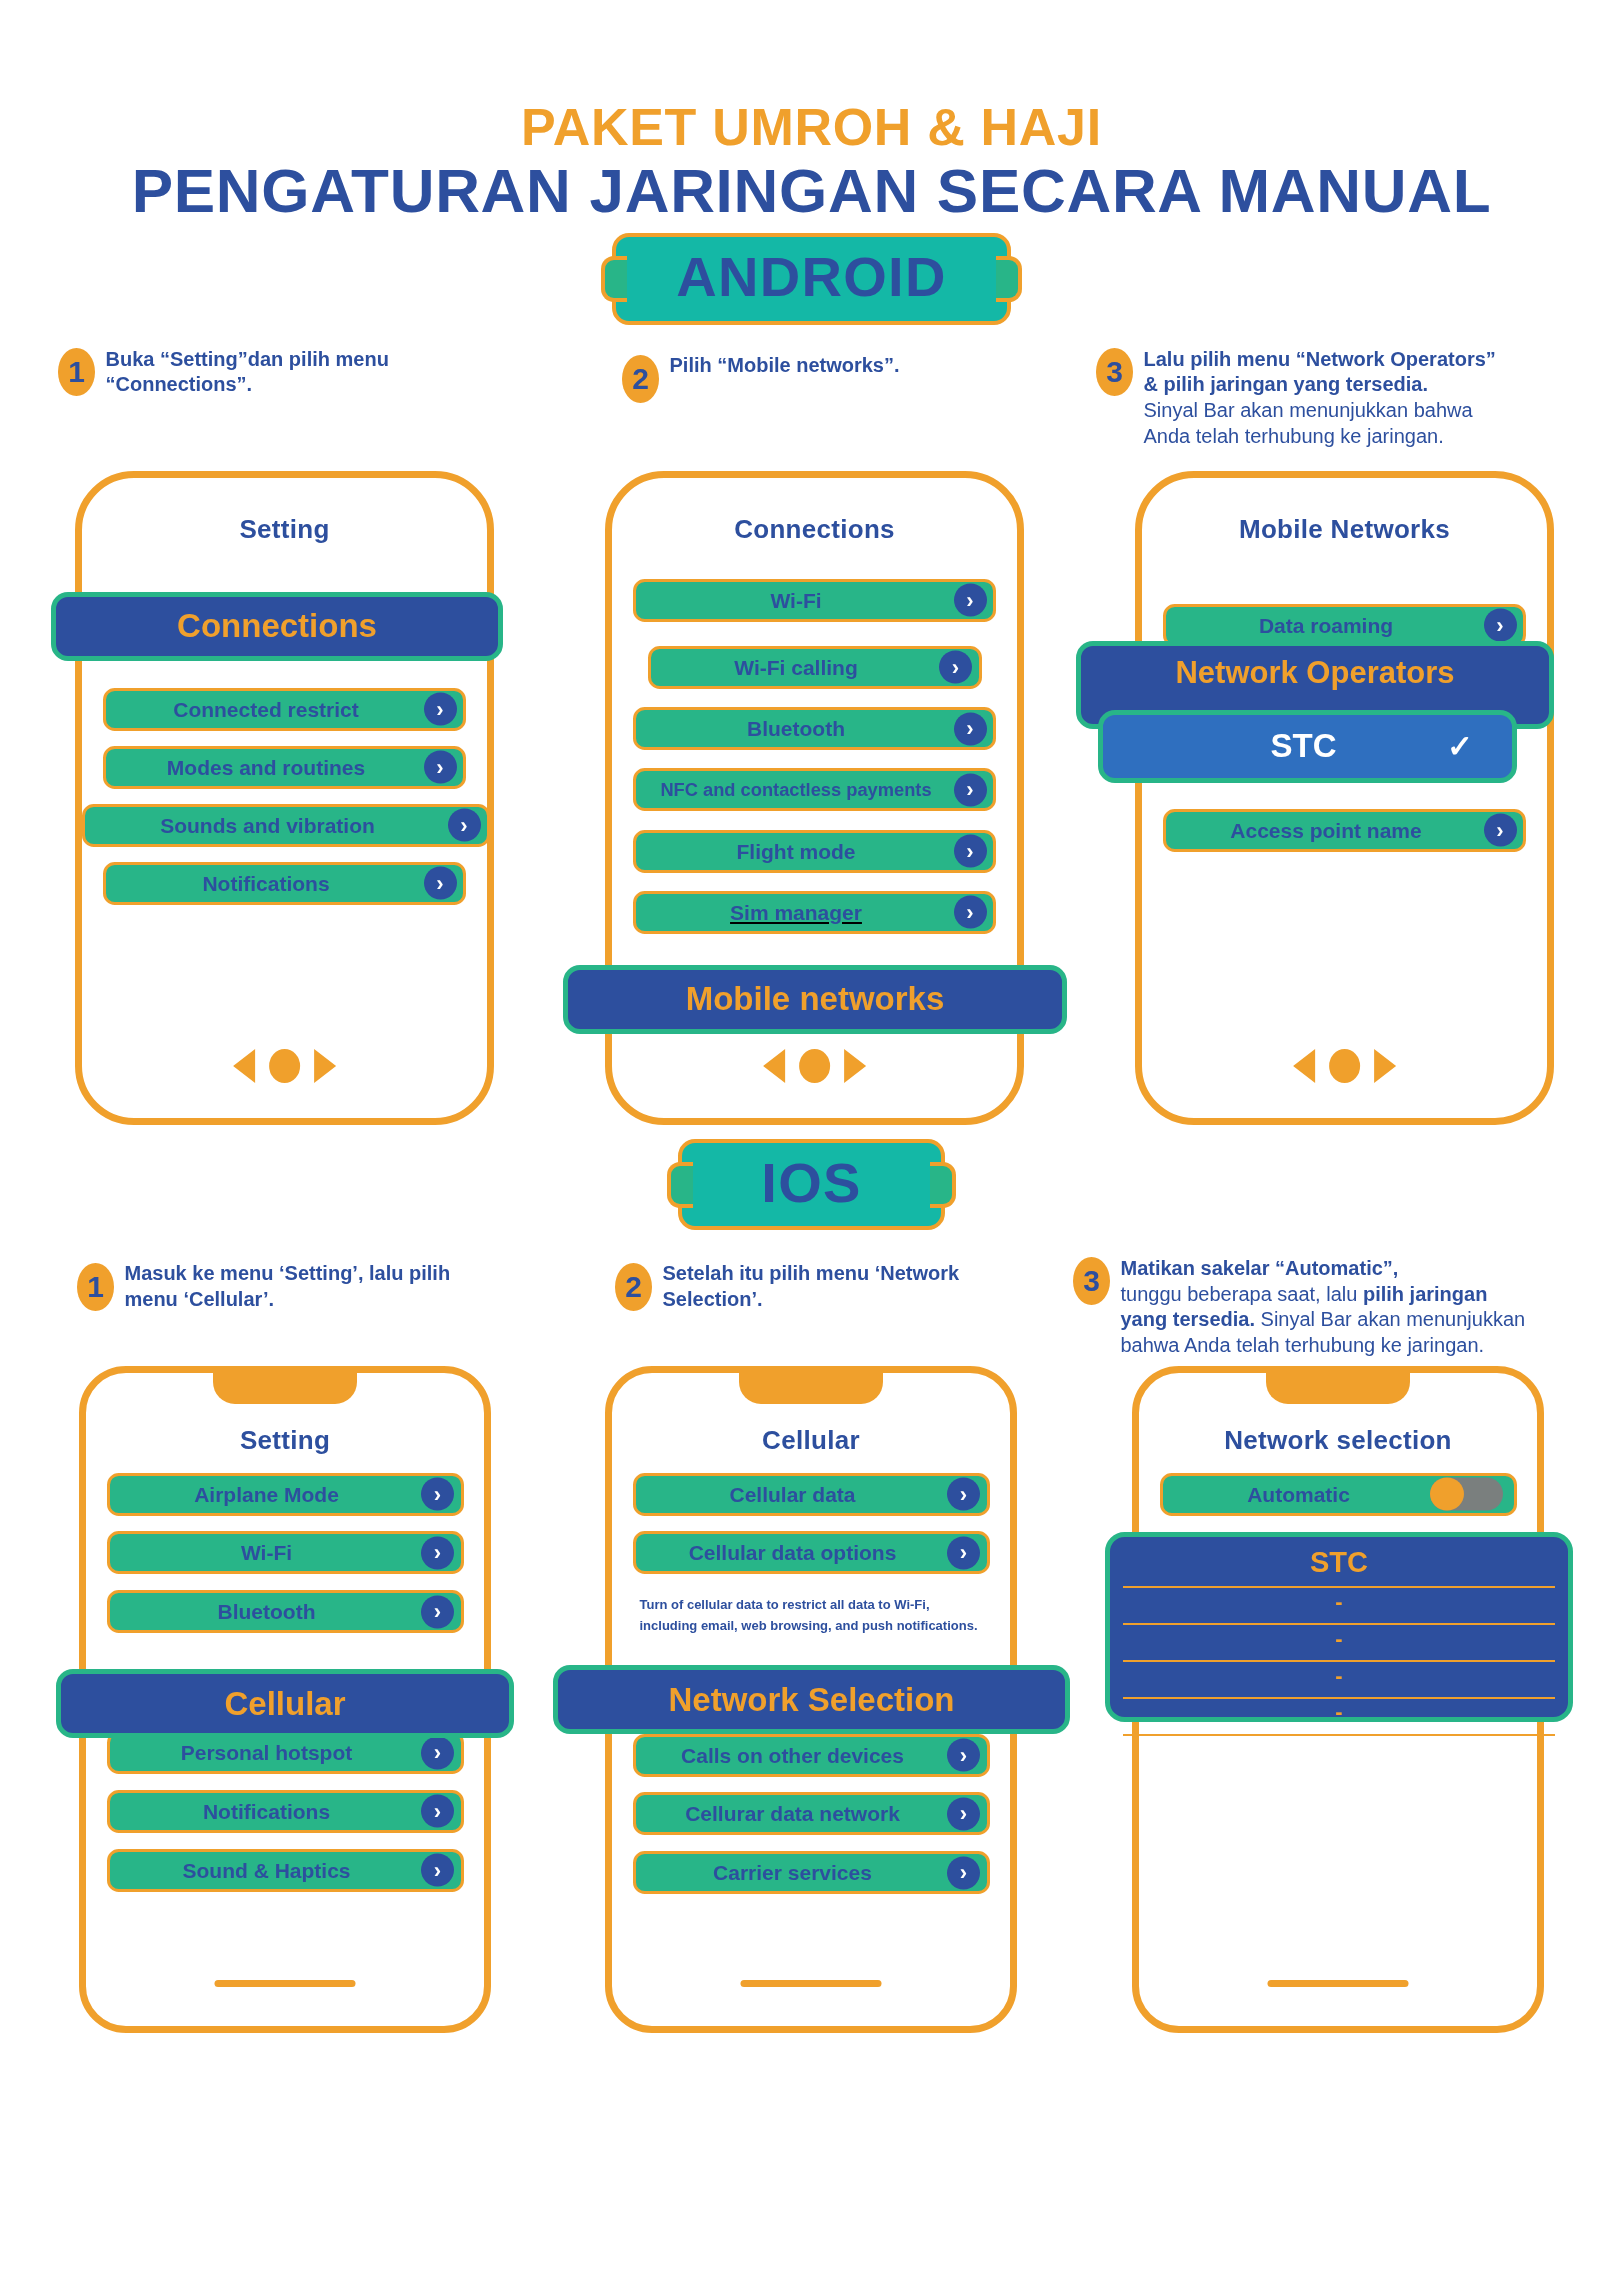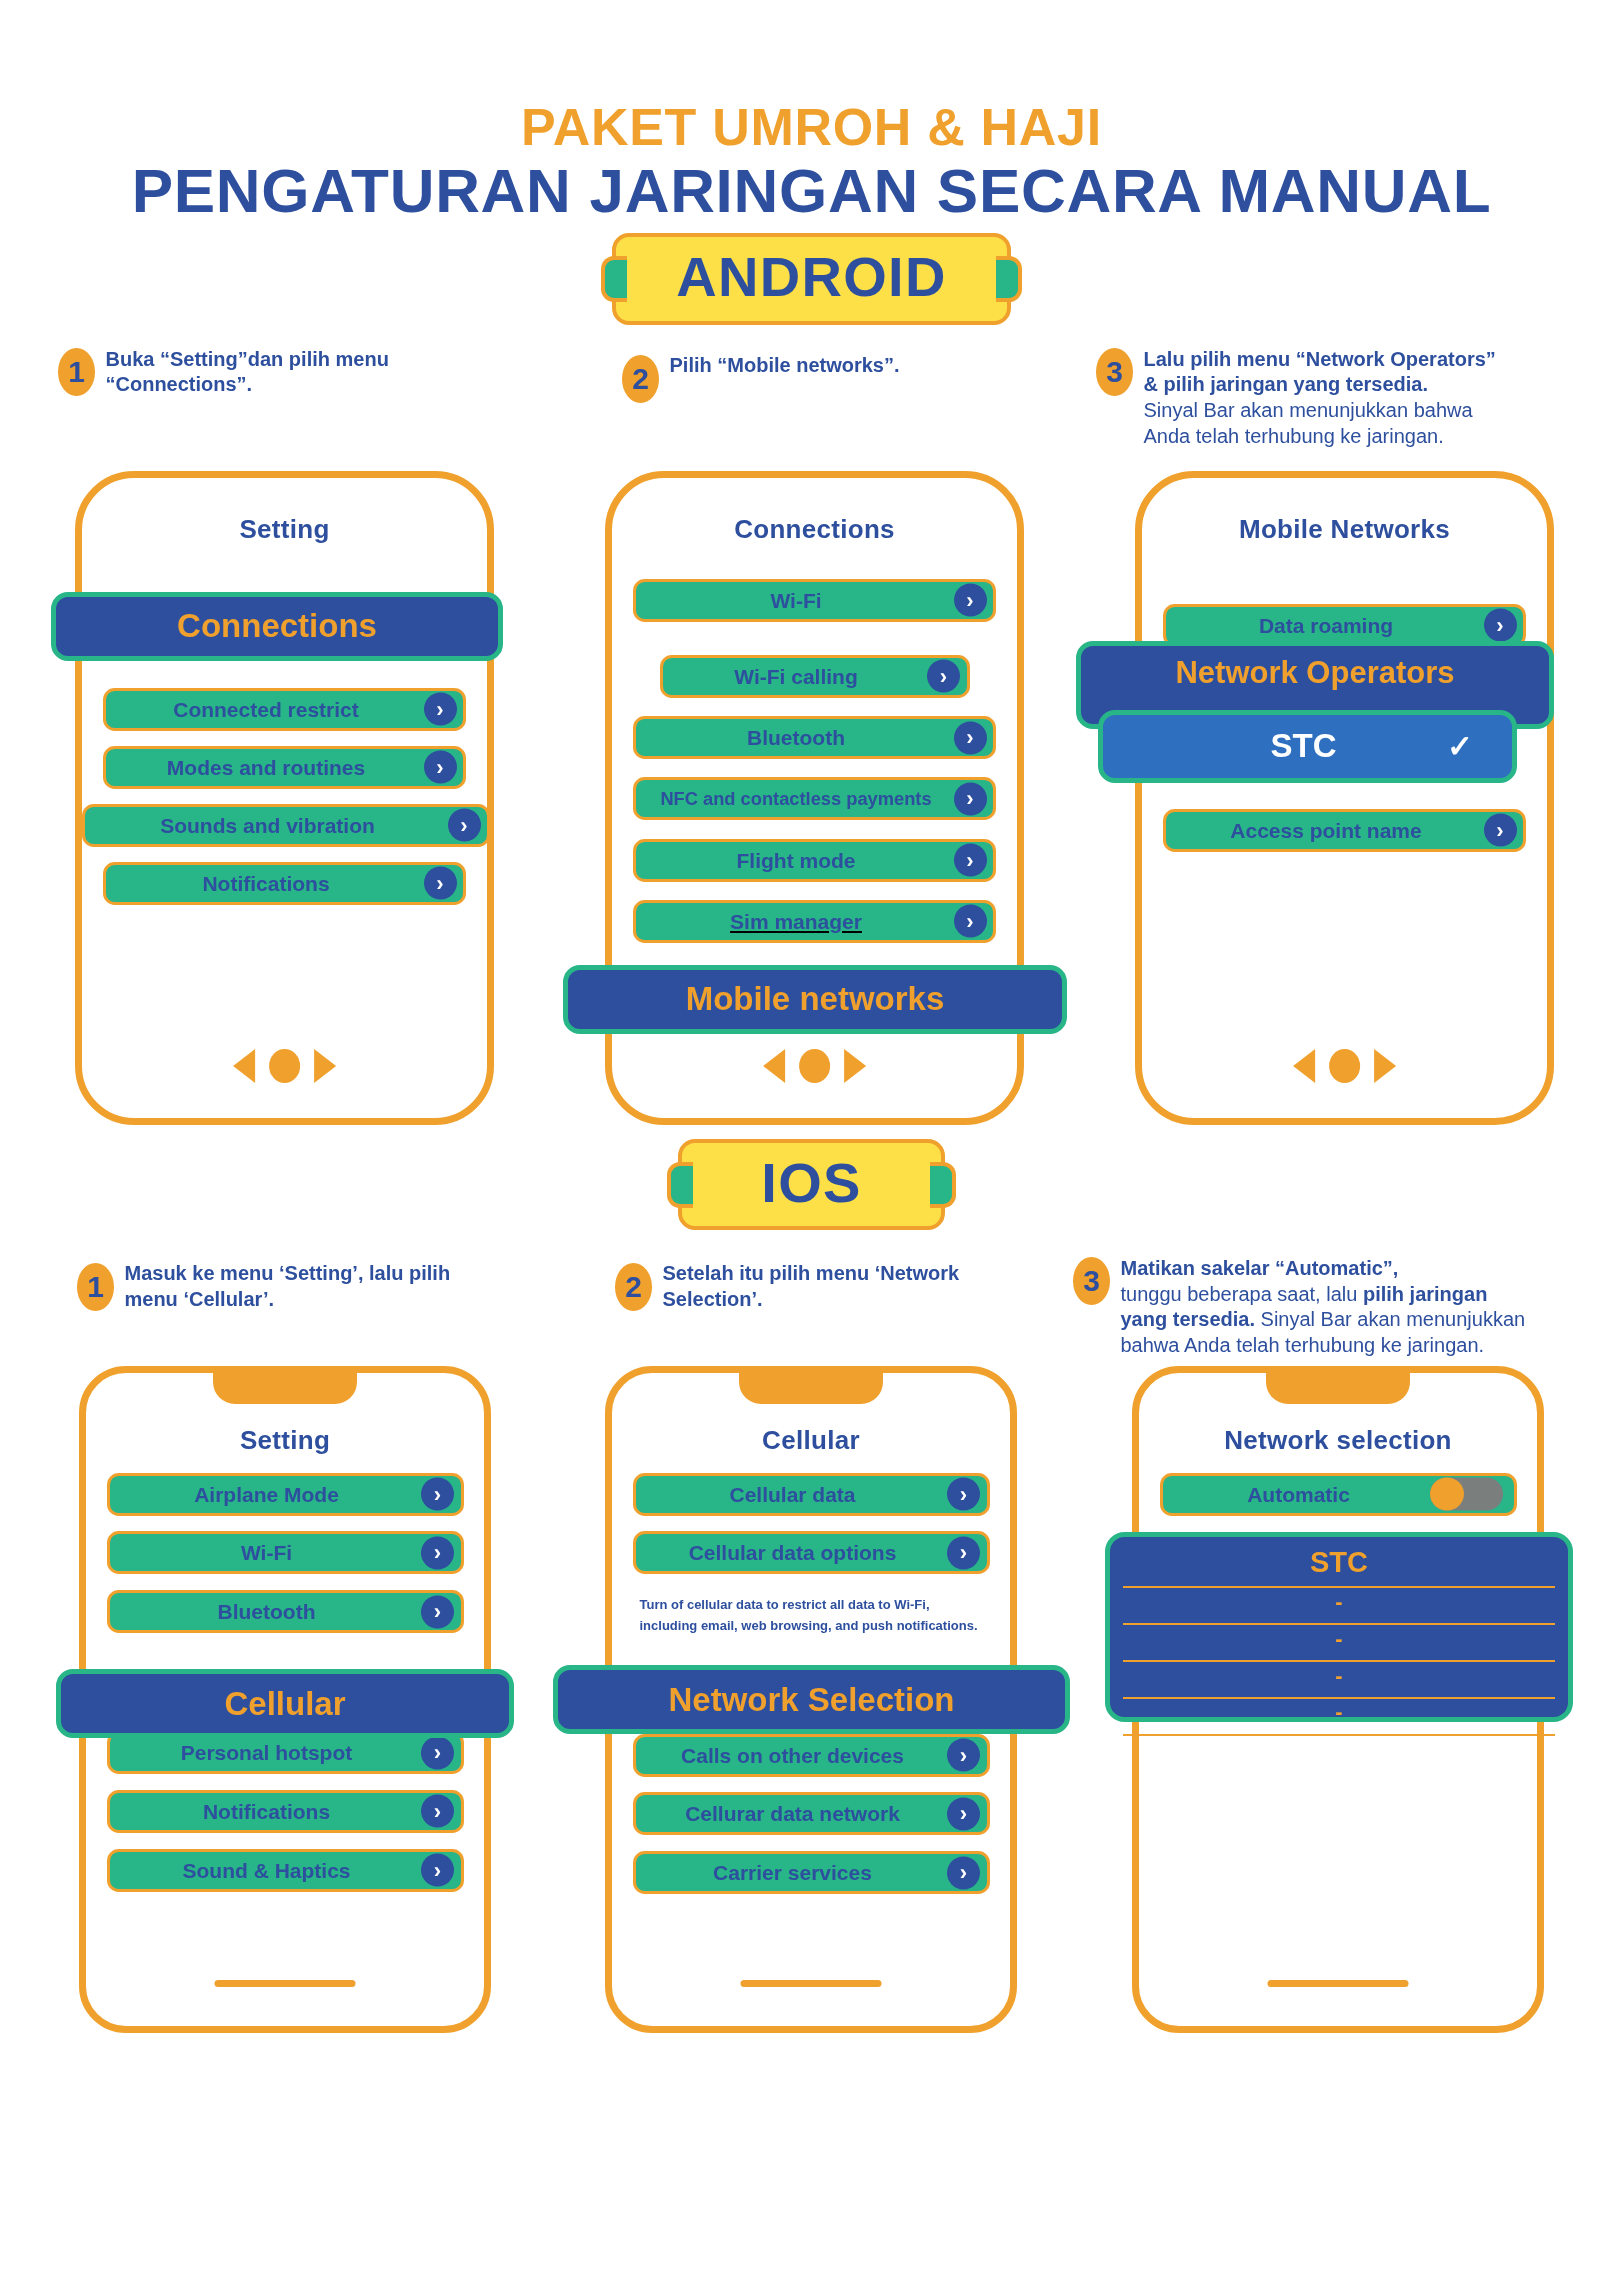--- a/index.html
+++ b/index.html
@@ -17,21 +17,21 @@
     color:#2d4f9e; line-height:1.05;
   }
   #title-sub{
     font-size:52px; font-weight:bold; letter-spacing:0.7px;
     color:#f0a02c; line-height:1.15; margin-top:7.9px;
   }
   
   .badge-wrap{ display:flex; justify-content:center; }
   .badge{
     position:relative;
-    background:#fde047;
+    background:#14b8a6;
     border:4.6px solid #f0a02c;
     border-radius:17px;
     padding:11.8px 60px 15.7px 60px;
     color:#2d4f9e;
     font-size:56px; font-weight:bold; letter-spacing:1.3px;
     line-height:1;
   }
   .badge .notch{
     position:absolute; top:50%; width:22px; height:38px;
     transform:translateY(-50%);
@@ -218,21 +218,21 @@
     <span>Connections</span>
   </div>
 
   <div class="phone android" style="left:605px;top:26px;width:419px;height:654px;">
     <div class="screen-title" style="margin-top:36px;">Connections</div>
 
     <div class="row" style="width:363px;margin-top:34px;">
       <span class="label">Wi-Fi</span>
       <span class="chev">›</span>
     </div>
-    <div class="row" style="width:310px;margin-top:33px;">
+    <div class="row" style="width:334px;margin-top:24px;">
       <span class="label">Wi-Fi calling</span>
       <span class="chev">›</span>
     </div>
     <div class="row" style="width:363px;margin-top:18.3px;">
       <span class="label">Bluetooth</span>
       <span class="chev">›</span>
     </div>
     <div class="row" style="width:363px;margin-top:18.3px;">
       <span class="label" style="font-size:18.3px;">NFC and contactless payments</span>
       <span class="chev">›</span>

